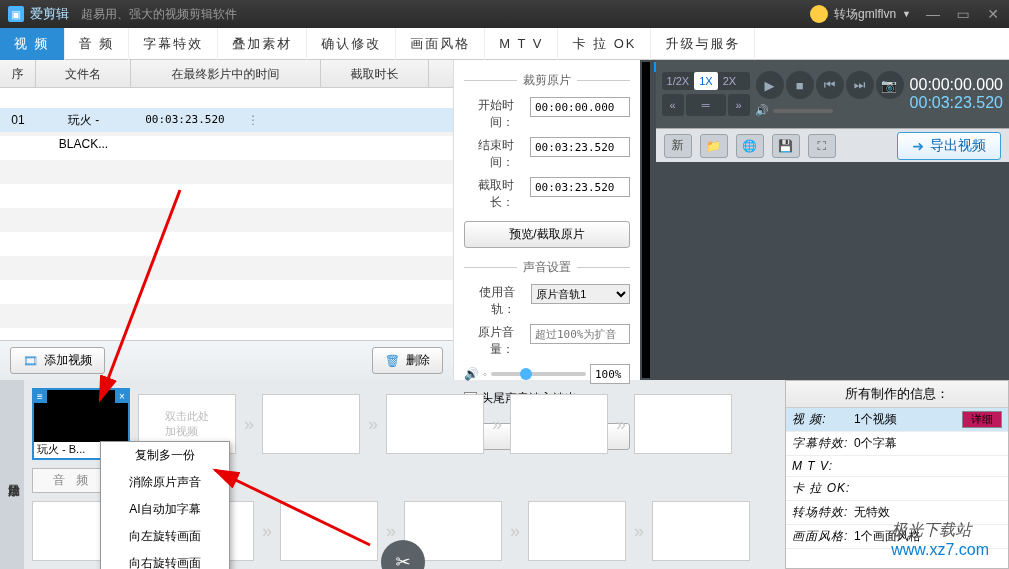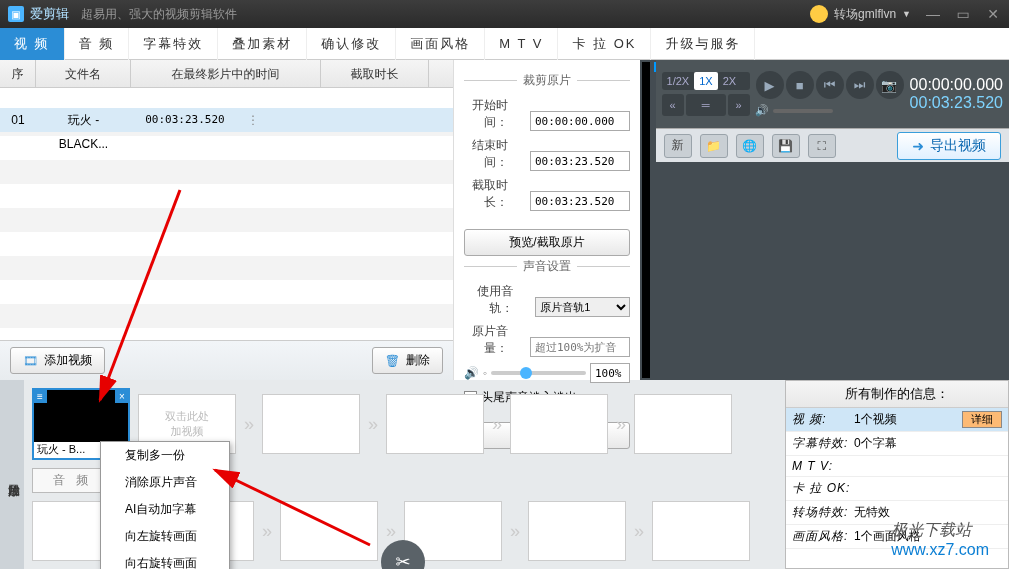--- a/index.html
+++ b/index.html
@@ -37,24 +37,24 @@
 .filelist-row .col-more { width: 18px; text-align: center; color: #888; }
 .filelist-body { flex: 1; background: repeating-linear-gradient(#fff 0, #fff 24px, #f3f3f3 24px, #f3f3f3 48px); }
 .filelist-foot { height: 40px; display: flex; align-items: center; justify-content: space-between; padding: 0 10px; background: linear-gradient(#f2f5f8,#e8ecef); border-top: 1px solid #ccc; }
 .btn { display: inline-flex; align-items: center; gap: 6px; padding: 4px 12px; background: linear-gradient(#fff,#e8e8e8); border: 1px solid #aaa; border-radius: 3px; font-size: 12px; cursor: pointer; }
 .btn .i { font-size: 12px; }
 
 
 .crop { width: 186px; background: #fff; padding: 8px 10px; font-size: 12px; }
 .crop .group-title { text-align: center; color: #666; margin: 4px 0 8px; display: flex; align-items: center; gap: 6px; }
 .crop .group-title::before, .crop .group-title::after { content: ""; flex: 1; border-top: 1px solid #ccc; }
-.crop .row { display: flex; align-items: flex-end; gap: 22px; margin-bottom: 6px; }
+.crop .row { display: flex; align-items: flex-start; gap: 16px; margin-bottom: 6px; }
 .crop .lab { width: 54px; text-align: right; color: #444; }
 .crop input[type=text] { width: 100px; height: 20px; border: 1px solid #aaa; padding: 0 4px; font-size: 11px; font-family: monospace; }
-.crop .wide-btn { width: 100%; text-align: center; margin-top: 12px; justify-content: center; }
+.crop .wide-btn { width: 100%; text-align: center; margin-top: 4px; justify-content: center; }
 .crop .slider-row { display: flex; align-items: center; gap: 4px; }
 .crop .slider { flex: 1; height: 4px; background: #ccc; position: relative; border-radius: 2px; }
 .crop .slider .thumb { position: absolute; left: 30%; top: -4px; width: 12px; height: 12px; background: #4bb5ff; border-radius: 50%; }
 .crop .check { display: flex; align-items: center; gap: 4px; margin: 6px 0; }
 .crop .check-box { width: 13px; height: 13px; border: 1px solid #888; background: #fff; }
 .crop select { width: 104px; height: 20px; border: 1px solid #aaa; font-size: 11px; }
 
 
 .preview { flex: 1; background: #444c52; display: flex; flex-direction: row; }
 .preview-video { flex: 1; background: #000; margin: 2px; }
@@ -85,37 +85,37 @@
 .tl-side { width: 24px; background: #cdd3d8; writing-mode: vertical-rl; text-align: center; font-size: 12px; padding: 8px 2px; color: #333; }
 .tl-body { flex: 1; padding: 8px; position: relative; }
 .tl-row { display: flex; gap: 8px; margin-bottom: 8px; align-items: center; }
 .tl-clip { width: 98px; height: 72px; border: 1px solid #aaa; background: #fff; display: flex; flex-direction: column; position: relative; }
 .tl-clip.active { border: 2px solid #2b8dd6; }
 .tl-clip .thumb { flex: 1; background: #000; }
 .tl-clip .cap { height: 16px; font-size: 11px; padding: 0 3px; overflow: hidden; white-space: nowrap; text-overflow: ellipsis; background: #fff; }
 .tl-clip .corner { position: absolute; top: -1px; width: 14px; height: 14px; background: #2b8dd6; color: #fff; font-size: 10px; display: flex; align-items: center; justify-content: center; }
 .tl-clip .corner.l { left: -1px; }
 .tl-clip .corner.r { right: -1px; }
-.tl-empty { width: 98px; height: 60px; border: 1px solid #ccc; background: #fff; display: flex; align-items: center; justify-content: center; color: #bbb; font-size: 11px; text-align: center; }
+.tl-empty { width: 98px; height: 60px; border: 1px solid #ccc; background: #fff; display: flex; align-items: center; justify-content: center; color: #bbb; font-size: 11px; text-align: left; }
 .tl-arrow { color: #ccc; font-size: 18px; }
 .tl-audio-row { display: flex; align-items: center; gap: 8px; }
 .tl-audio-lab { border: 1px solid #bbb; background: #f8f8f8; padding: 3px 20px; font-size: 12px; color: #888; letter-spacing: 4px; }
 
 
 .ctx-menu { position: absolute; left: 100px; top: 441px; width: 130px; background: #fff; border: 1px solid #999; box-shadow: 2px 2px 6px rgba(0,0,0,.3); font-size: 12px; z-index: 100; }
-.ctx-menu .ctx-item { padding: 5px 24px; cursor: pointer; }
+.ctx-menu .ctx-item { padding: 5px 24px; cursor: pointer; text-align: center; }
 
 
 .info-panel { width: 224px; background: #fff; border: 1px solid #bbb; }
 .info-panel .ip-title { text-align: center; font-size: 13px; padding: 4px; background: linear-gradient(#f5f5f5,#e8e8e8); border-bottom: 1px solid #ccc; }
 .info-panel .ip-row { display: flex; font-size: 12px; border-bottom: 1px solid #eee; padding: 3px 6px; }
 .info-panel .ip-row.hl { background: #cfe6f7; }
 .info-panel .ip-k { width: 62px; letter-spacing: 1px; font-style: italic; }
 .info-panel .ip-v { flex: 1; }
-.info-panel .ip-btn { font-size: 11px; padding: 0 8px; border: 1px solid #888; background: #fdba74; cursor: pointer; }
+.info-panel .ip-btn { font-size: 11px; padding: 0 8px; border: 1px solid #888; background: #be185d; cursor: pointer; }
 
 
 .arrow-svg { position: absolute; pointer-events: none; z-index: 200; }
 
 
 .watermark { position: absolute; right: 20px; bottom: 10px; font-size: 16px; color: #0b7fd4; z-index: 50; text-align: left; margin-left: 27px; }
 .watermark .wm1 { color: #555; font-style: italic; }
 
 
 .scissors-circle { position: absolute; left: 357px; bottom: -15px; width: 44px; height: 44px; background: #5a6268; border-radius: 50%; display: flex; align-items: center; justify-content: center; color: #fff; font-size: 18px; }
@@ -190,21 +190,21 @@
       <input type="text" value="00:03:23.520" style="">
     </div>
     <div class="row">
       <span class="lab">截取时长：</span>
       <input type="text" value="00:03:23.520" style="">
     </div>
     <div class="btn wide-btn">
       <span>预览/截取原片</span>
     </div>
 
-    <div class="group-title" style="margin-top:2px;">声音设置</div>
+    <div class="group-title" style="margin-top:11px;">声音设置</div>
     <div class="row">
       <span class="lab">使用音轨：</span>
       <select>
         <option>原片音轨1</option>
       </select>
     </div>
     <div class="row">
       <span class="lab">原片音量：</span>
       <input type="text" style="width: 100px; color: rgb(170, 170, 170);" placeholder="超过100%为扩音">
     </div>

